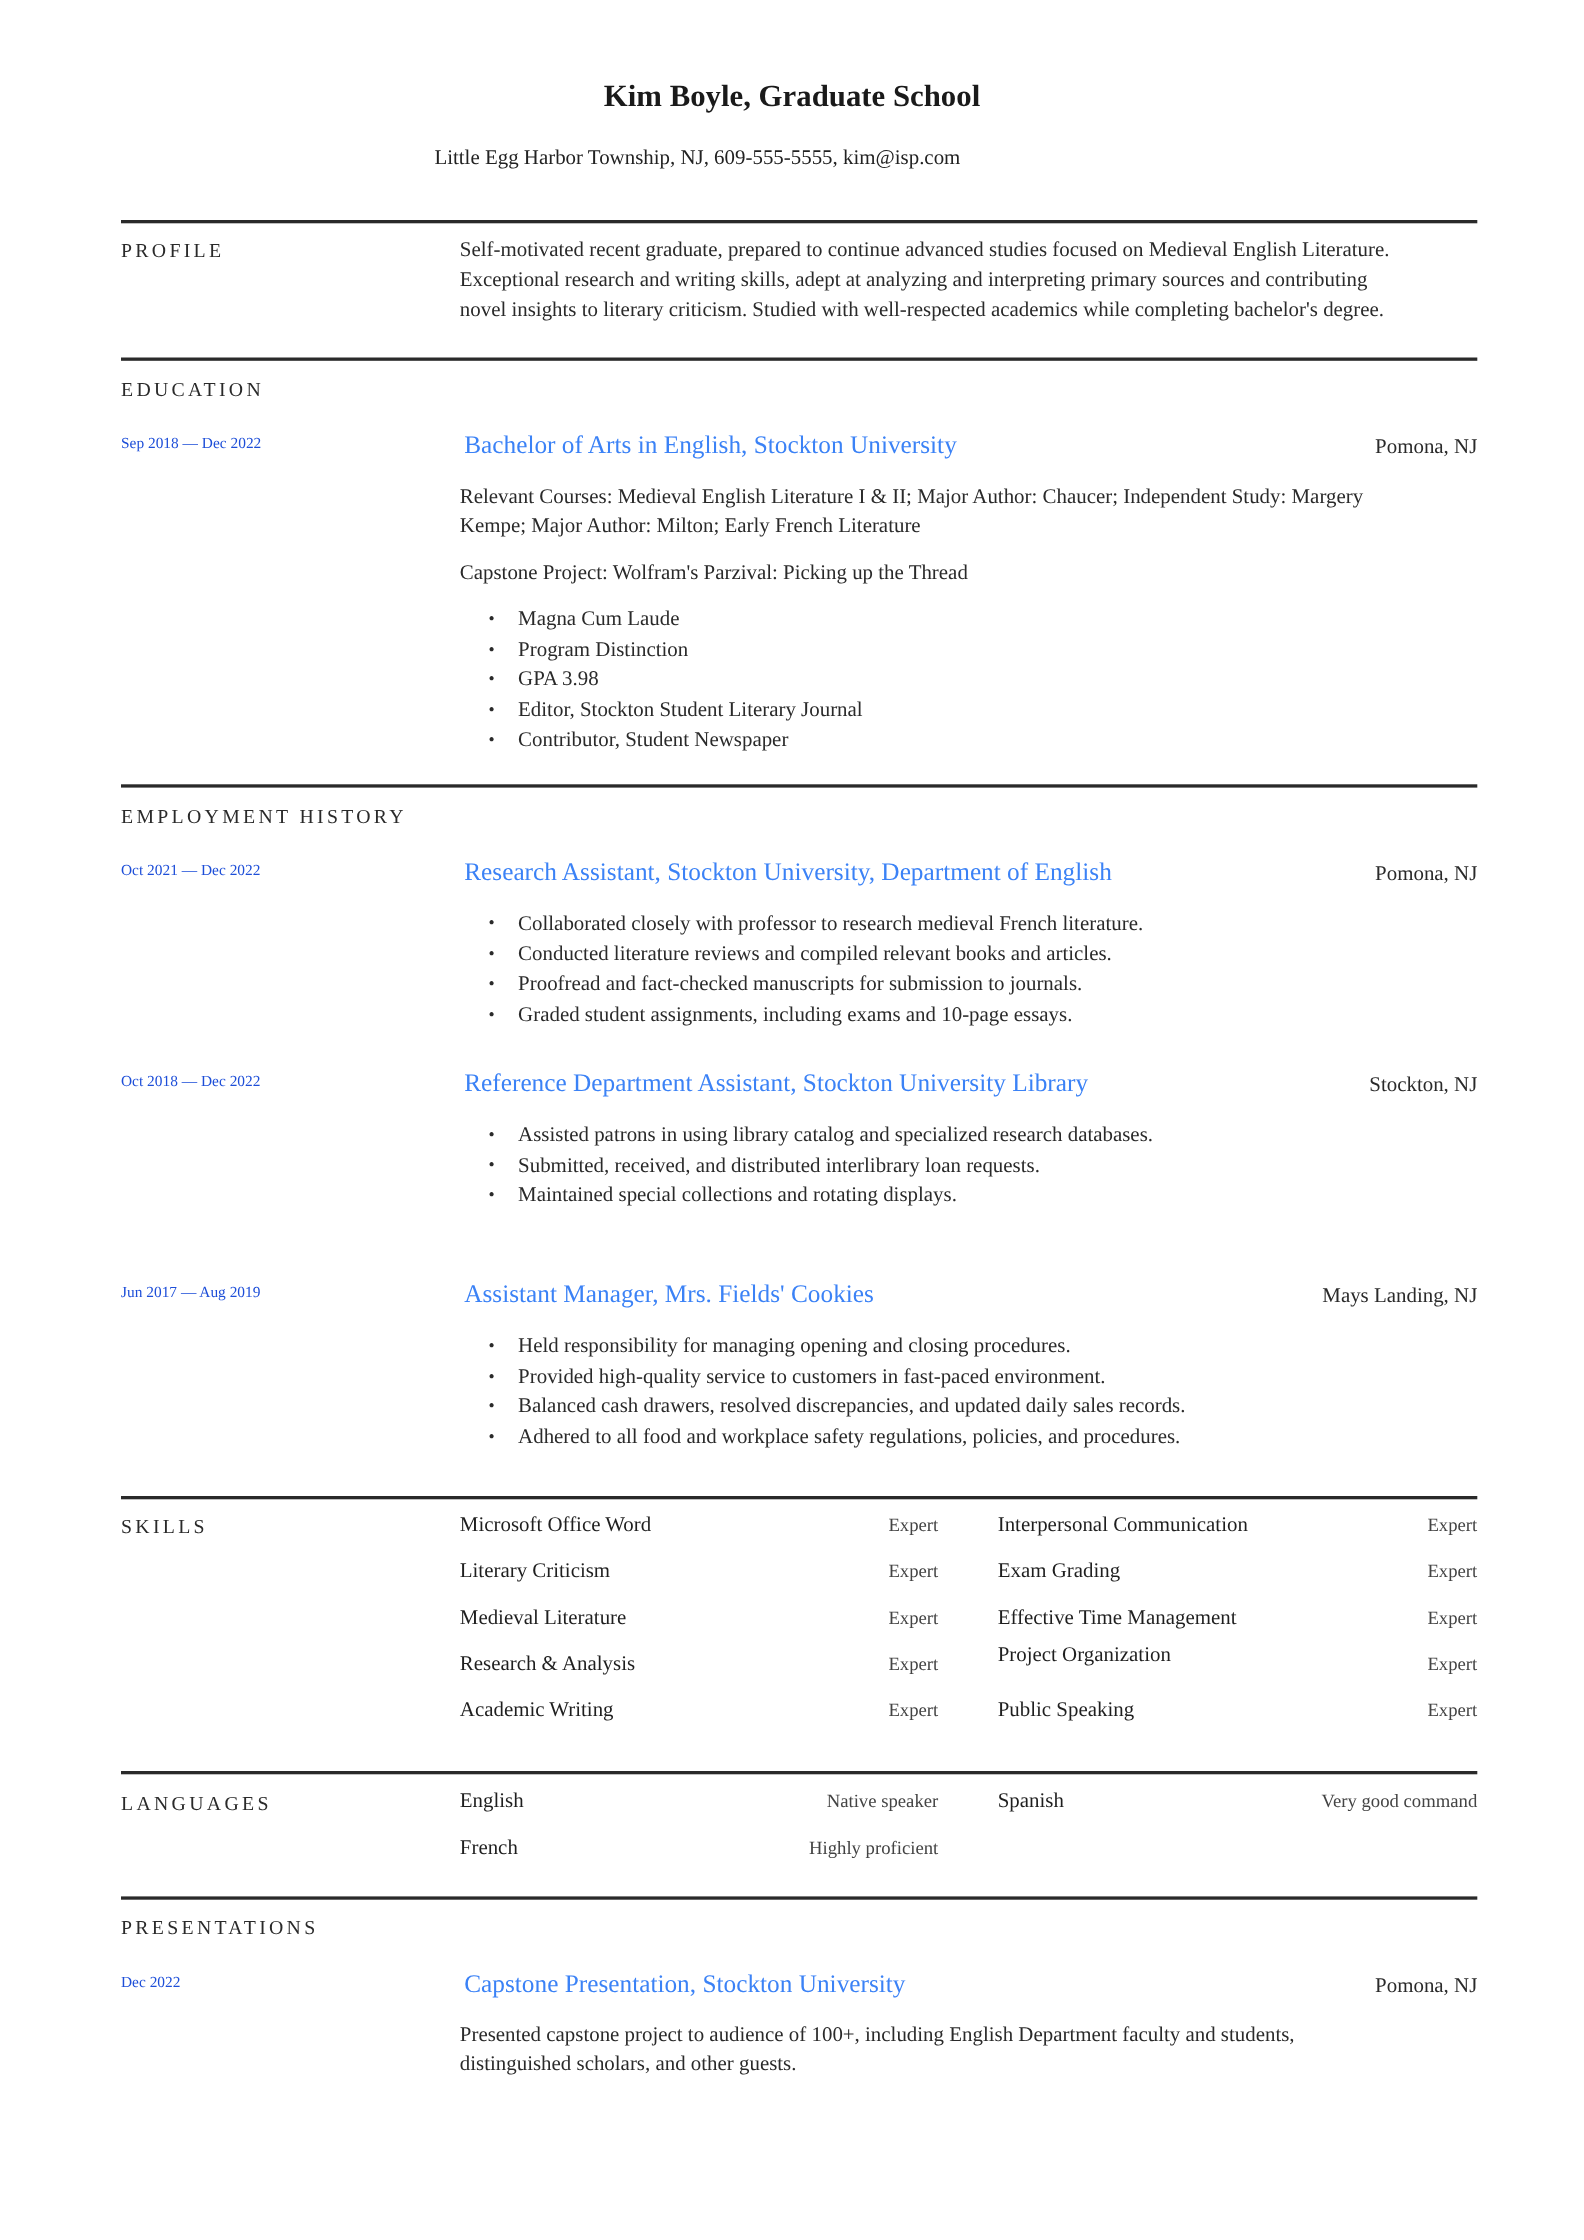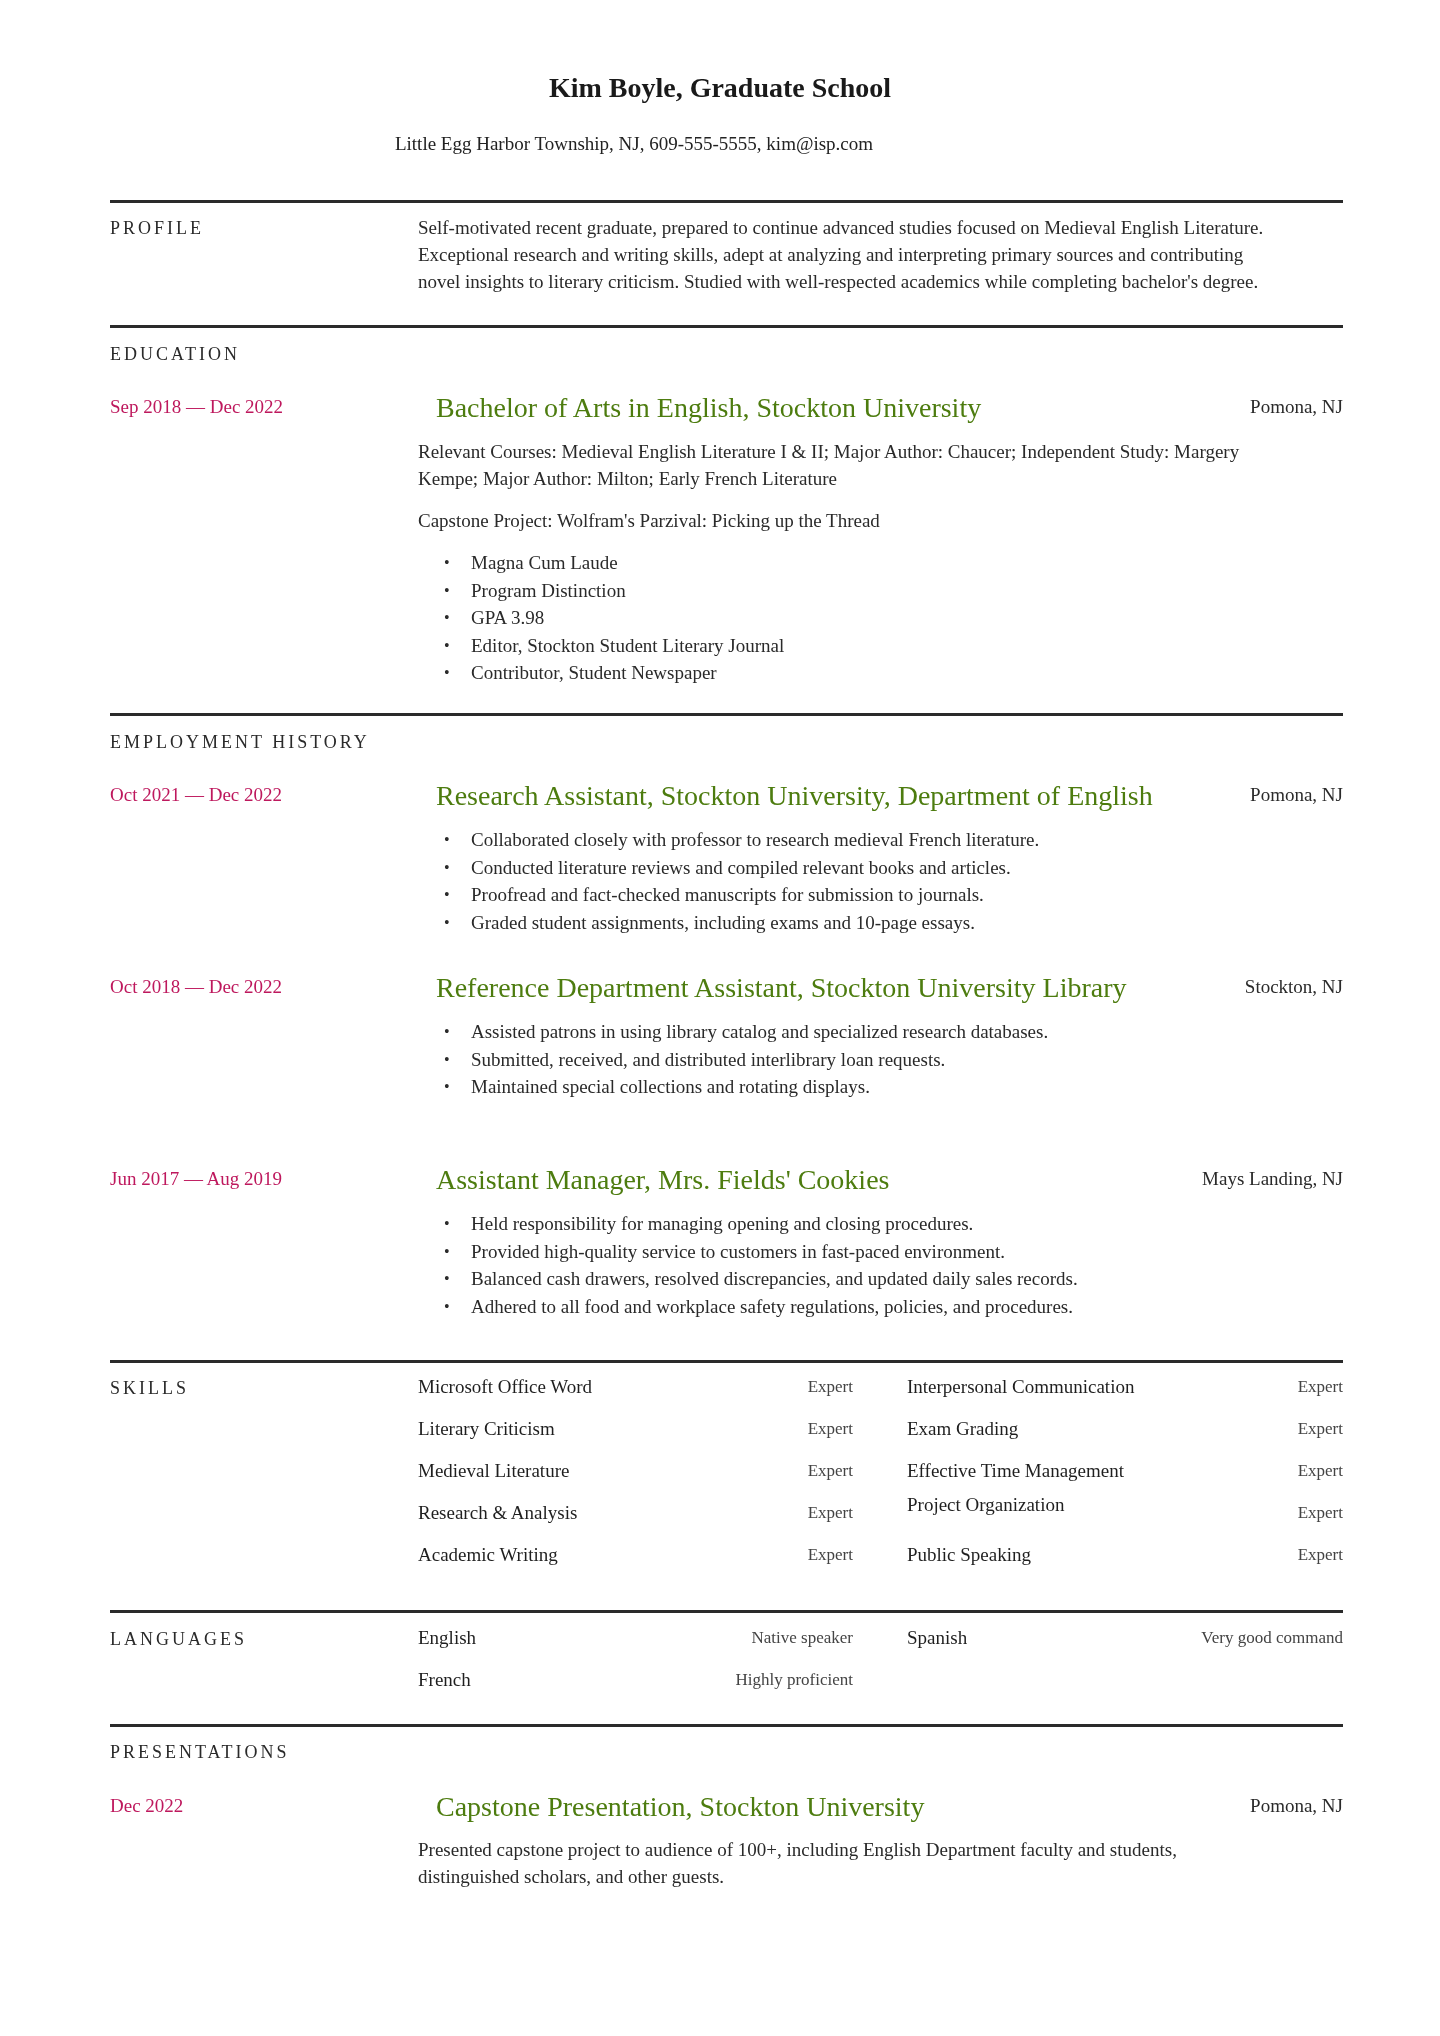--- a/index.html
+++ b/index.html
@@ -22,22 +22,22 @@
   }
   .rule {
     position: absolute; left: 110px; width: 1233px; height: 3px; background: #2a2a2a;
   }
   .sec-label {
     position: absolute; left: 110px; font-size: 18px; letter-spacing: 3px;
     text-transform: uppercase; color: #2a2a2a;
   }
   .txt { font-size: 19px; line-height: 27px; color: #2a2a2a; }
   .abs { position: absolute; }
-  .date { left: 110px; font-size: 19px; color: #be185d; }
-  .entry-title { left: 436px; font-size: 28px; color: #4d7c0f; }
+  .date { left: 110px; font-size: 14px; color: #1d4ed8; }
+  .entry-title { left: 422px; font-size: 23px; color: #3b82f6; }
   .entry-loc { right: 97px; font-size: 19px; color: #2a2a2a; text-align: right; }
   .para { left: 418px; width: 925px; }
   ul.bul { position: absolute; left: 418px; list-style: none; }
   ul.bul li { position: relative; padding-left: 53px; font-size: 19px; line-height: 27.5px; color: #2a2a2a; }
   ul.bul li::before {
     content: "\2022"; position: absolute; left: 26px; top: 0; font-size: 16px;
   }
   .skill-name { font-size: 19px; color: #1f1f1f; }
   .skill-level { font-size: 17px; color: #444; text-align: left; }
 </style>

